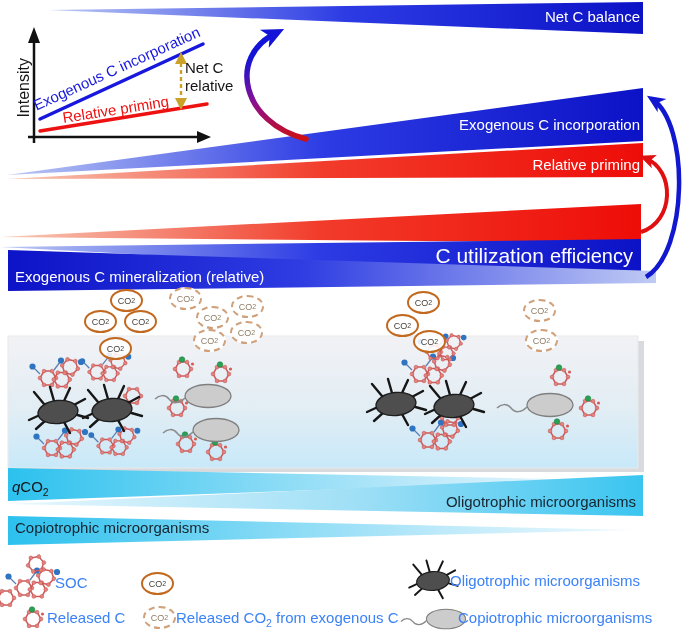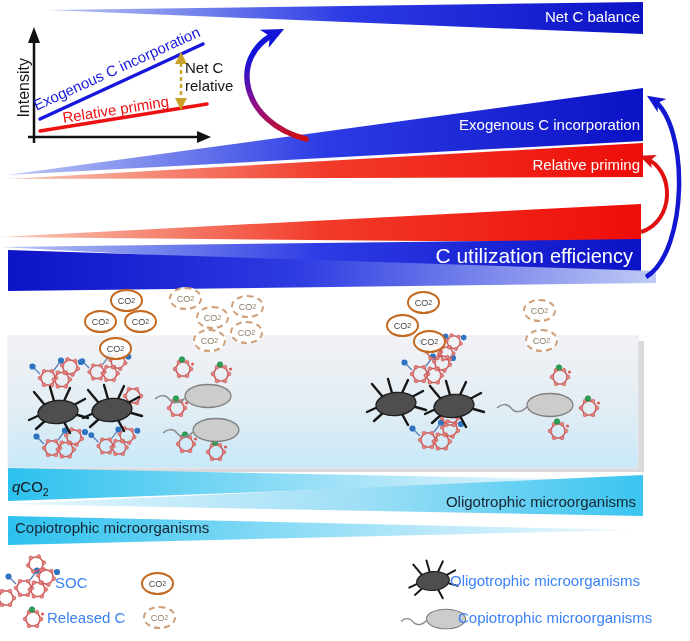--- a/index.html
+++ b/index.html
@@ -263,30 +263,32 @@
     </div>
 <div class="co2 dashed" style="left:143px;top:606px">
       <span>CO</span>
       <sub>2</sub>
     </div>
 
 <div class="lbl right" style="right:50px;top:9px">Net C balance</div>
 <div class="lbl right" style="right:50px;top:117px">Exogenous C incorporation</div>
 <div class="lbl right" style="right:50px;top:157px">Relative priming</div>
 <div class="lbl right" style="right:57px;top:244px"><span class="cue-main">C utilization</span><span class="cue-small">efficiency</span></div>
+<div class="lbl" style="left:15px;top:269px">Exogenous C mineralization (relative)</div>
 <div class="lbl black" style="left:12px;top:479px"><span class="it">q</span><span>CO</span><sub>2</sub></div>
 <div class="lbl dark right" style="right:54px;top:494px">Oligotrophic microorganisms</div>
 <div class="lbl dark" style="left:15px;top:520px">Copiotrophic microorganisms</div>
 
 <div class="lbl black rot" style="left:-8px;top:79px;width:64px;font-size:16px;text-align:center;transform:rotate(-90deg)">Intensity</div>
 <div class="lbl blue-t rot" style="left:27px;top:63px;width:170px;text-align:center;transform:rotate(-24.5deg)">Exogenous C incorporation</div>
 <div class="lbl red-t rot" style="left:62px;top:102px;width:104px;text-align:center;transform:rotate(-9deg)">Relative priming</div>
 <div class="lbl black note" style="left:185px;top:59px">
   <span style="display:block">Net C</span>
   <span style="display:block">relative</span>
 </div>
 
 <div class="lbl leg" style="left:55px;top:575px">SOC</div>
 <div class="lbl leg" style="left:450px;top:573px">Oligotrophic microorganisms</div>
 <div class="lbl leg" style="left:47px;top:610px">Released C</div>
+<div class="lbl leg" style="left:176px;top:610px"><span>Released CO</span><sub>2</sub><span> from exogenous C</span></div>
 <div class="lbl leg" style="left:458px;top:610px">Copiotrophic microorganisms</div>
 
 </div>
 
 </body></html>

